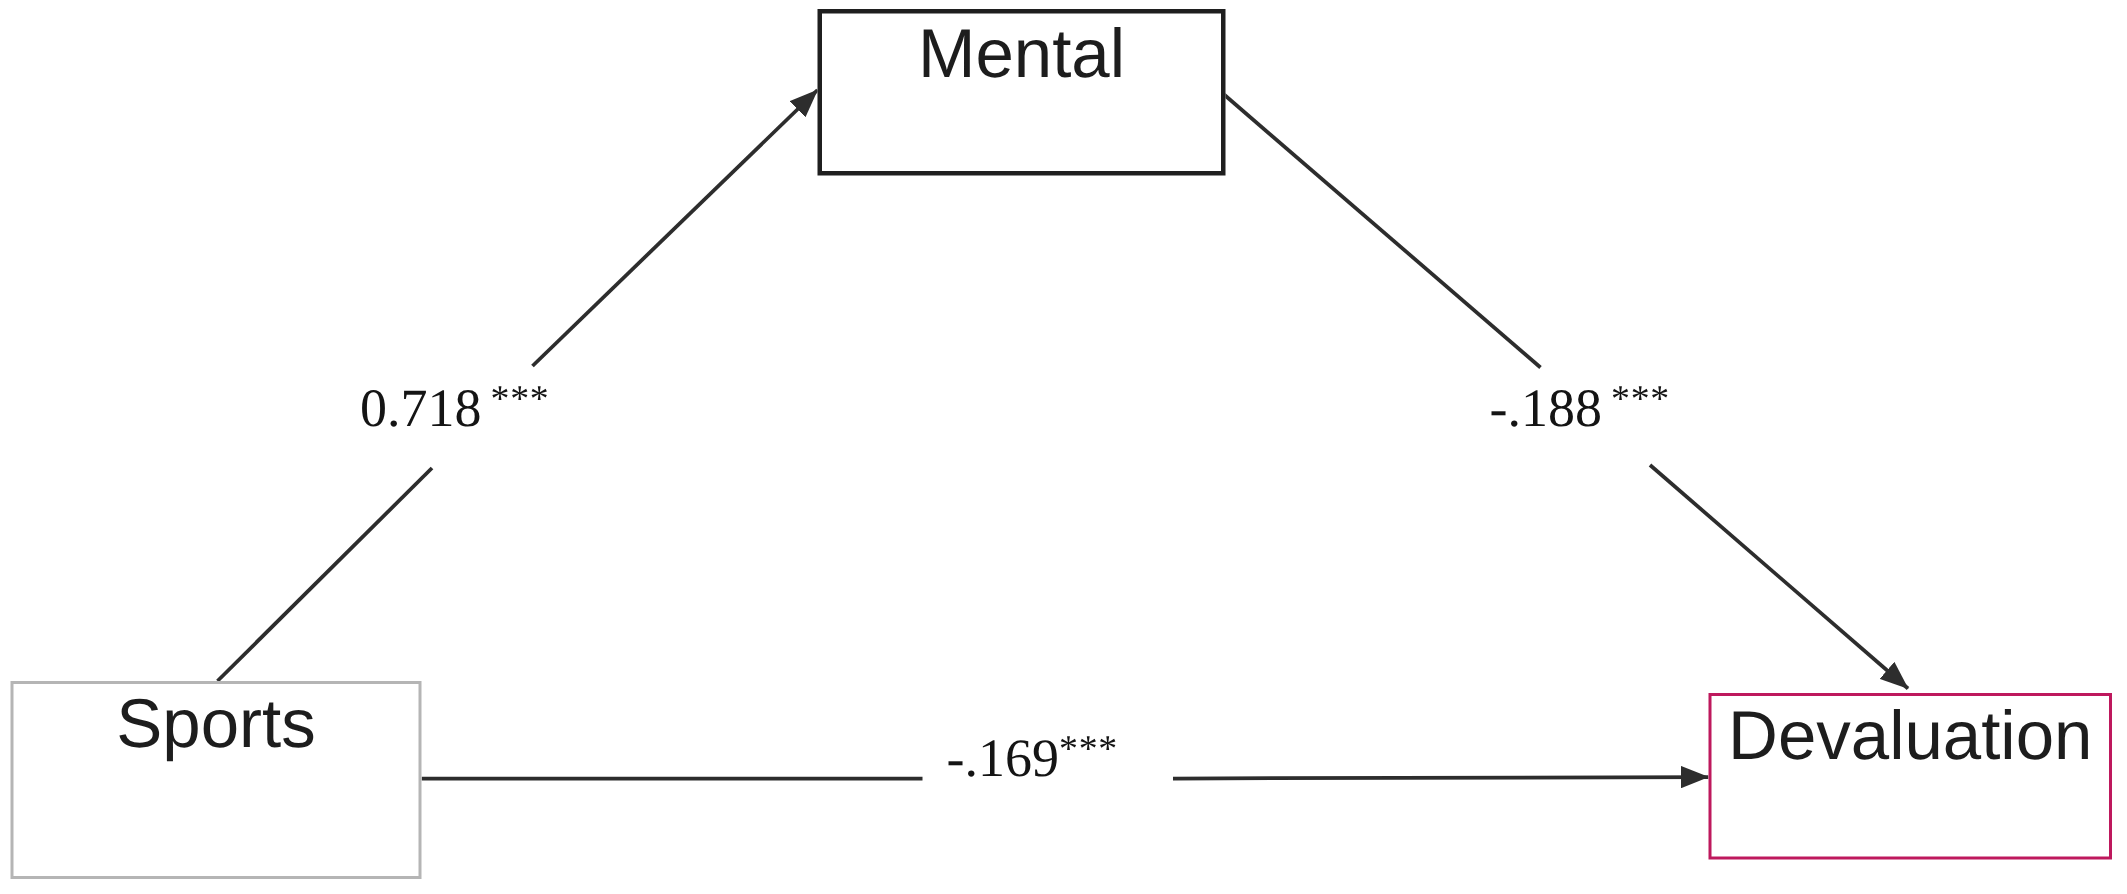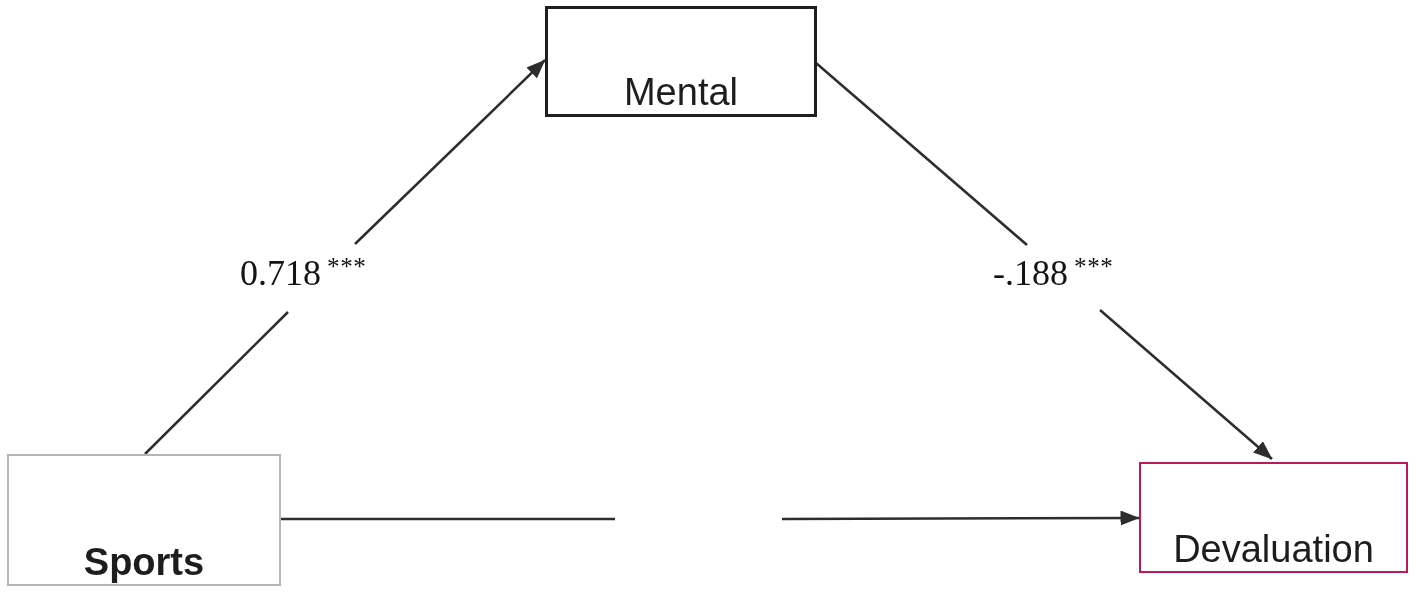--- a/index.html
+++ b/index.html
@@ -15,37 +15,36 @@
     position: absolute;
     left: 0; top: 0;
     width: 1418px; height: 596px;
   }
   .node {
     position: absolute;
     background: #ffffff;
     display: flex;
     flex-direction: column;
     align-items: center;
-    justify-content: flex-end;
+    justify-content: space-between;
     text-align: center;
-    font-size: 38px;
+    font-size: 46px;
     line-height: 1.16;
     color: #1d1d1d;
     box-sizing: border-box;
   }
   .node-mediator {
     left: 545px; top: 6px;
     width: 272px; height: 111px;
     border: 3px solid #1f1f1f;
   }
   .node-predictor {
     left: 7px; top: 454px;
     width: 274px; height: 132px;
     border: 2px solid #b5b5b5;
-    font-weight: bold;
   }
   .node-outcome {
     left: 1139px; top: 462px;
     width: 269px; height: 111px;
     border: 2px solid #be185d;
   }
   .coef {
     position: absolute;
     font-family: "Liberation Serif", serif;
     font-size: 36px;
@@ -98,14 +97,17 @@
   </div>
 
   <div class="coef coef-a">
     <span>0.718</span><sup class="sig-gap">***</sup>
   </div>
 
   <div class="coef coef-b">
     <span>-.188</span><sup class="sig-gap">***</sup>
   </div>
 
+  <div class="coef coef-c">
+    <span>-.169</span><sup>***</sup>
+  </div>
 
 </div>
 
 </body></html>

